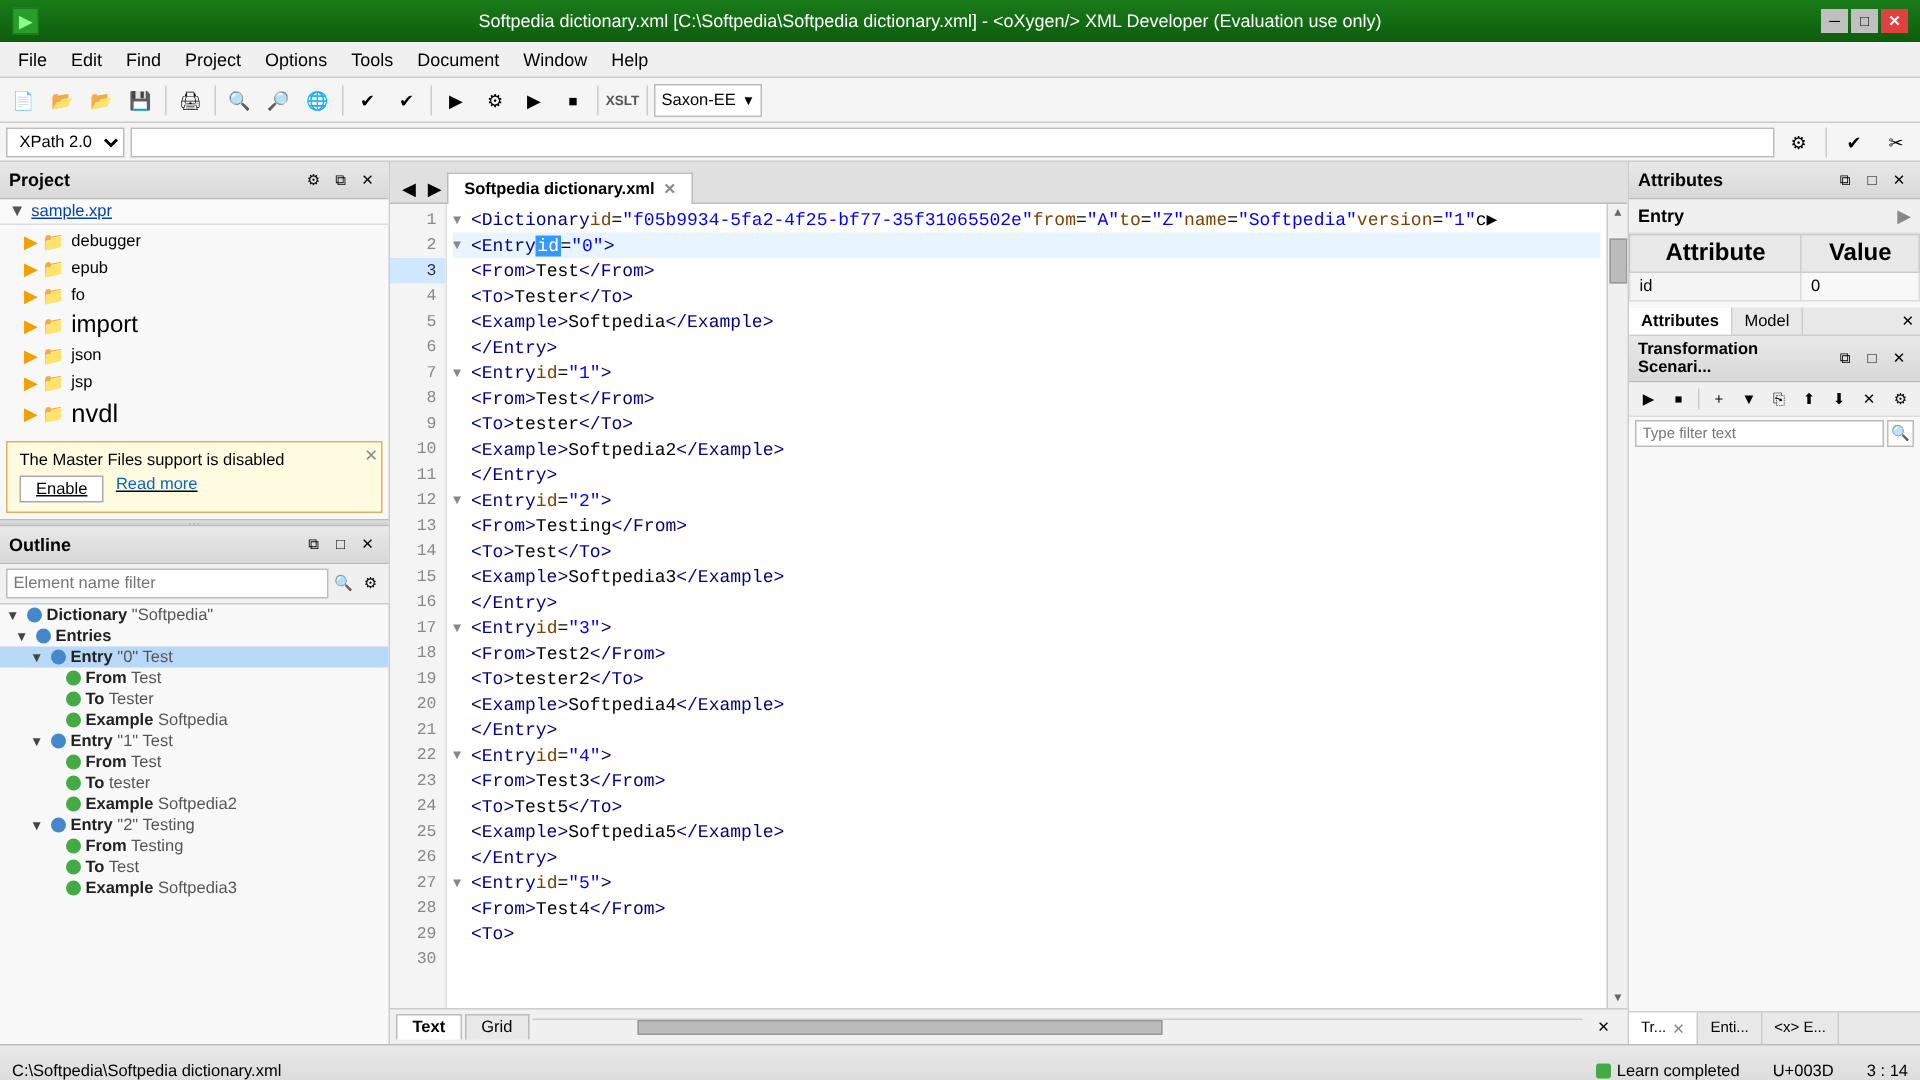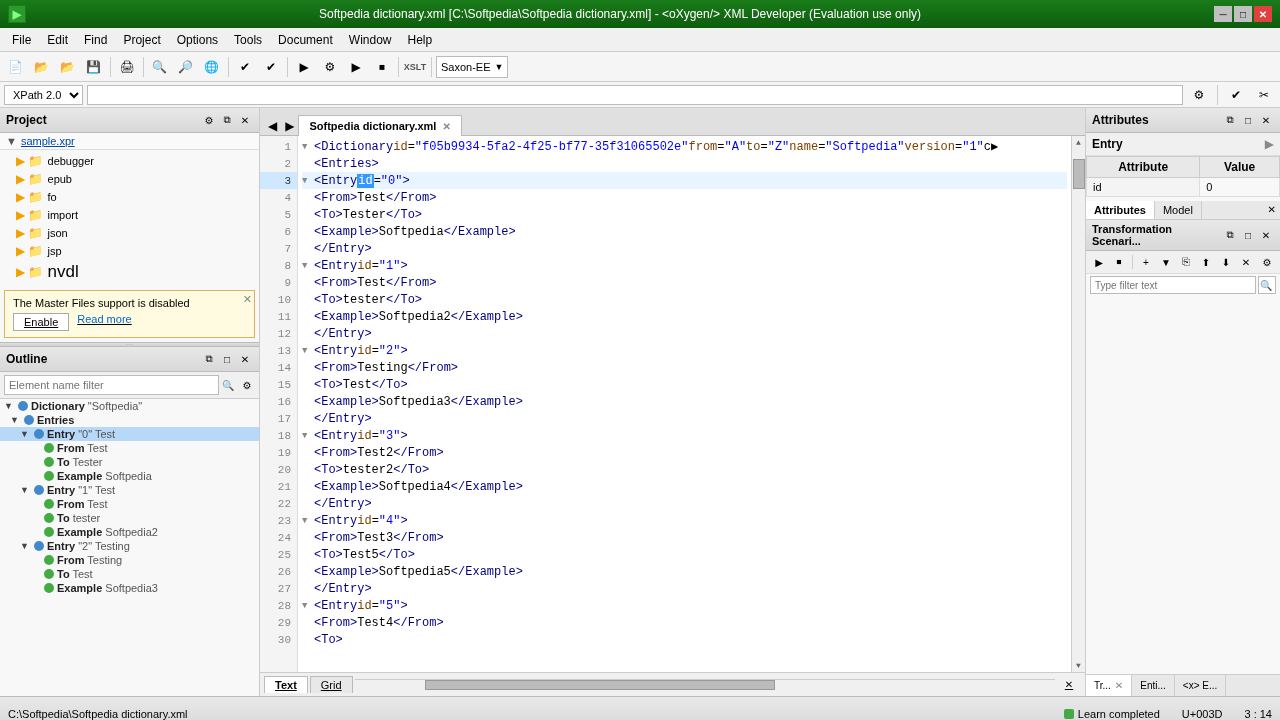--- a/index.html
+++ b/index.html
@@ -266,21 +266,20 @@
 
     
     #editor-bottom {
       display: flex;
       align-items: center;
       border-top: 1px solid #ccc;
       background: #f0f0f0;
       height: 24px;
       padding: 0 4px;
       gap: 2px;
-      text-decoration: underline;
     }
     .text-tab { padding: 2px 10px; border: 1px solid #bbb; border-bottom: none; cursor: pointer; font-size: 11px; font-weight: bold; background: #ddd; }
     .text-tab.active { background: white; }
     .grid-tab { padding: 2px 10px; border: 1px solid #bbb; border-bottom: none; cursor: pointer; font-size: 11px; background: #e8e8e8; }
 
     
     #right-panel {
       width: 195px;
       border-left: 1px solid #ccc;
       display: flex;
@@ -306,21 +305,21 @@
       padding: 4px 6px;
       display: flex;
       align-items: center;
       justify-content: space-between;
       background: #f0f0f0;
       border-bottom: 1px solid #ddd;
     }
     .entry-label { font-size: 12px; font-weight: bold; }
     .entry-arrow { color: #888; }
     .attr-table { width: 100%; border-collapse: collapse; }
-    .attr-table th { background: #e8e8e8; border: 1px solid #ccc; padding: 3px 6px; font-size: 12px; font-weight: bold; }
+    .attr-table th { background: #e8e8e8; border: 1px solid #ccc; padding: 3px 6px; font-size: 16px; font-weight: bold; }
     .attr-table td { border: 1px solid #ddd; padding: 3px 6px; font-size: 11px; }
     .attr-row td:first-child { background: #f4f4f4; }
 
     
     .right-bottom {
       flex: 1;
       display: flex;
       flex-direction: column;
       min-height: 0;
     }
@@ -562,21 +561,21 @@
         <div class="project-file" style="padding-left:14px;">
           <span class="folder-icon">▶ 📁</span>
           <span style="font-size:11px;">epub</span>
         </div>
         <div class="project-file" style="padding-left:14px;">
           <span class="folder-icon">▶ 📁</span>
           <span style="font-size:11px;">fo</span>
         </div>
         <div class="project-file" style="padding-left:14px;">
           <span class="folder-icon">▶ 📁</span>
-          <span style="font-size:11px;">import</span>
+          <span style="font-size:16px;">import</span>
         </div>
         <div class="project-file" style="padding-left:14px;">
           <span class="folder-icon">▶ 📁</span>
           <span style="font-size:11px;">json</span>
         </div>
         <div class="project-file" style="padding-left:14px;">
           <span class="folder-icon">▶ 📁</span>
           <span style="font-size:11px;">jsp</span>
         </div>
         <div class="project-file" style="padding-left:14px;">
@@ -749,25 +748,20 @@
             <span class="xml-text">=</span>
             <span class="xml-val">"Z"</span>
             <span class="xml-attr"> name</span>
             <span class="xml-text">=</span>
             <span class="xml-val">"Softpedia"</span>
             <span class="xml-attr"> version</span>
             <span class="xml-text">=</span>
             <span class="xml-val">"1"</span>
             <span class="xml-text"> c▶</span>
           </div>
-          <div class="code-line">
-            <span class="fold-btn"> </span>
-            <span class="xml-text">    </span>
-            <span class="xml-tag">&lt;Entries&gt;</span>
-          </div>
           <div class="code-line active-line">
             <span class="fold-btn">▼</span>
             <span class="xml-text">        </span>
             <span class="xml-tag">&lt;Entry</span>
             <span class="xml-attr"> </span>
             <span class="xml-selected">id</span>
             <span class="xml-text">=</span>
             <span class="xml-val">"0"</span>
             <span class="xml-tag">&gt;</span>
           </div>

